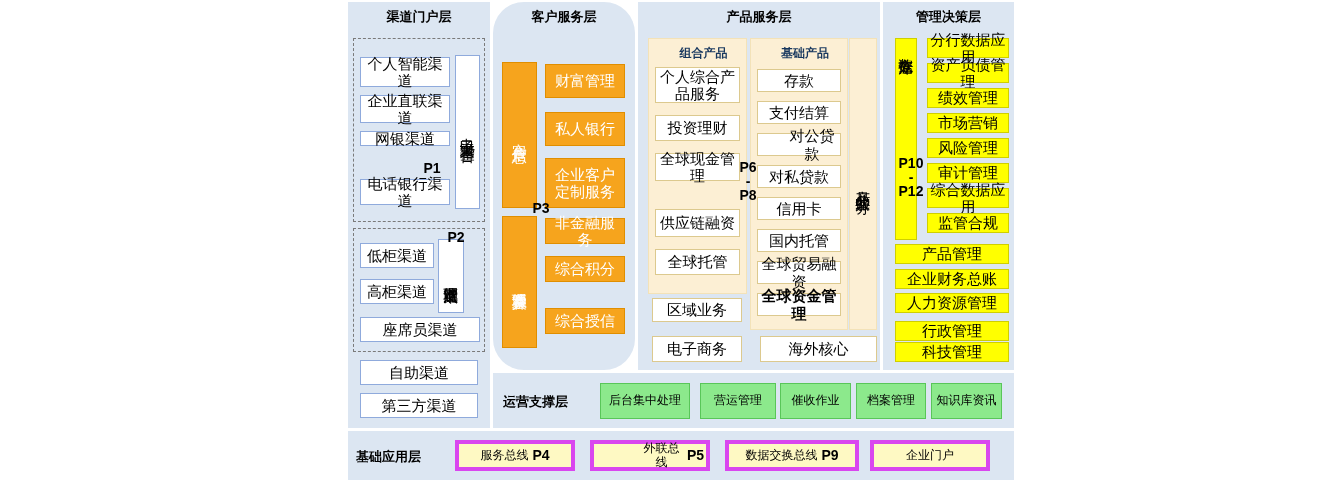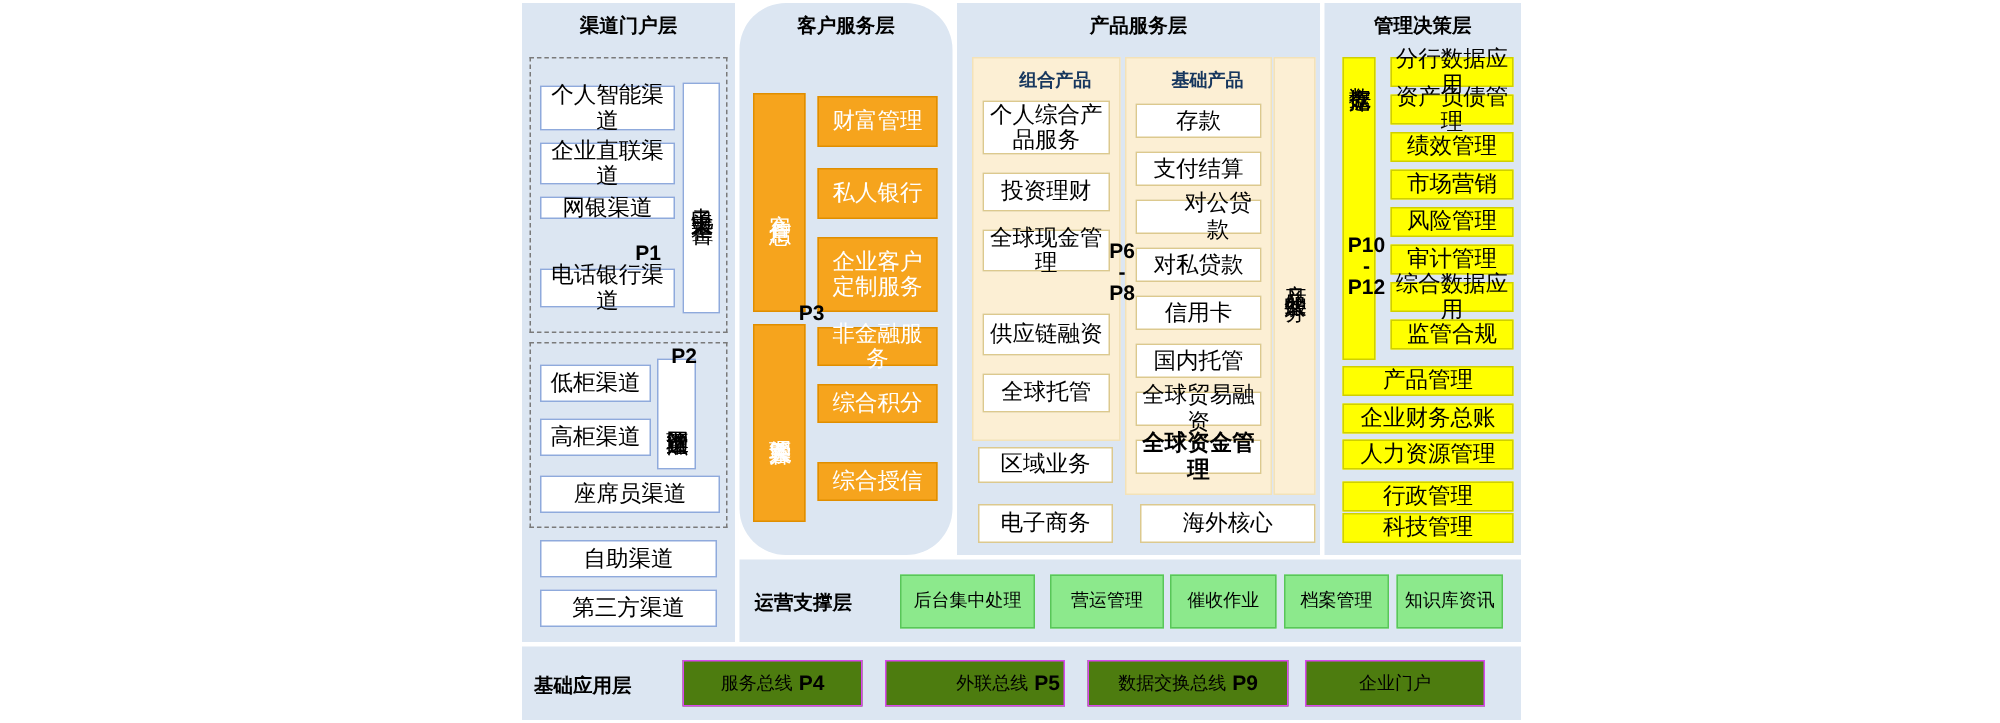--- a/index.html
+++ b/index.html
@@ -9,21 +9,21 @@
   .layer-title{position:absolute;top:6px;left:0;right:0;text-align:center;
                font-size:13px;font-weight:bold;}
   .box{position:absolute;display:flex;align-items:center;justify-content:center;
        text-align:center;font-size:15px;line-height:1.15;box-sizing:border-box;padding:1px 2px;}
   .wbox{background:#ffffff;border:1px solid #8faadc;}
   .wbox2{background:#ffffff;border:1px solid #dcc98e;}
   .obox{background:#f6a41d;border:1px solid #e08e00;color:#ffffff;}
   .obar{background:#f6a41d;color:#ffffff;border:1px solid #e08e00;}
   .ybox{background:#ffff00;border:1px solid #cfcf00;}
   .gbox{background:#8ce98c;border:1px solid #59c659;font-size:12px;}
-  .bbox{background:#4d7c0f;border:1px solid #d946ef;font-size:12px;gap:4px;}
+  .bbox{background:#fef9c3;border:4px solid #d946ef;font-size:12px;gap:4px;}
   .cream{background:#fcefd4;border:1px solid #f3e2b8;}
   .dashed{position:absolute;border:1px dashed #7a7a7a;box-sizing:border-box;}
   .vtext{writing-mode:vertical-rl;text-orientation:upright;letter-spacing:2px;}
   .plabel{position:absolute;font-weight:bold;font-size:14px;color:#000;z-index:5;
           text-align:center;line-height:1.0;}
   .ptitle{position:absolute;top:6px;left:0;right:0;text-align:center;
           font-size:12px;font-weight:bold;color:#17375e;padding-left:12px;}
   .rowtitle{position:absolute;font-size:13px;font-weight:bold;}
   .pbig{font-weight:bold;font-size:14px;}
 </style>

